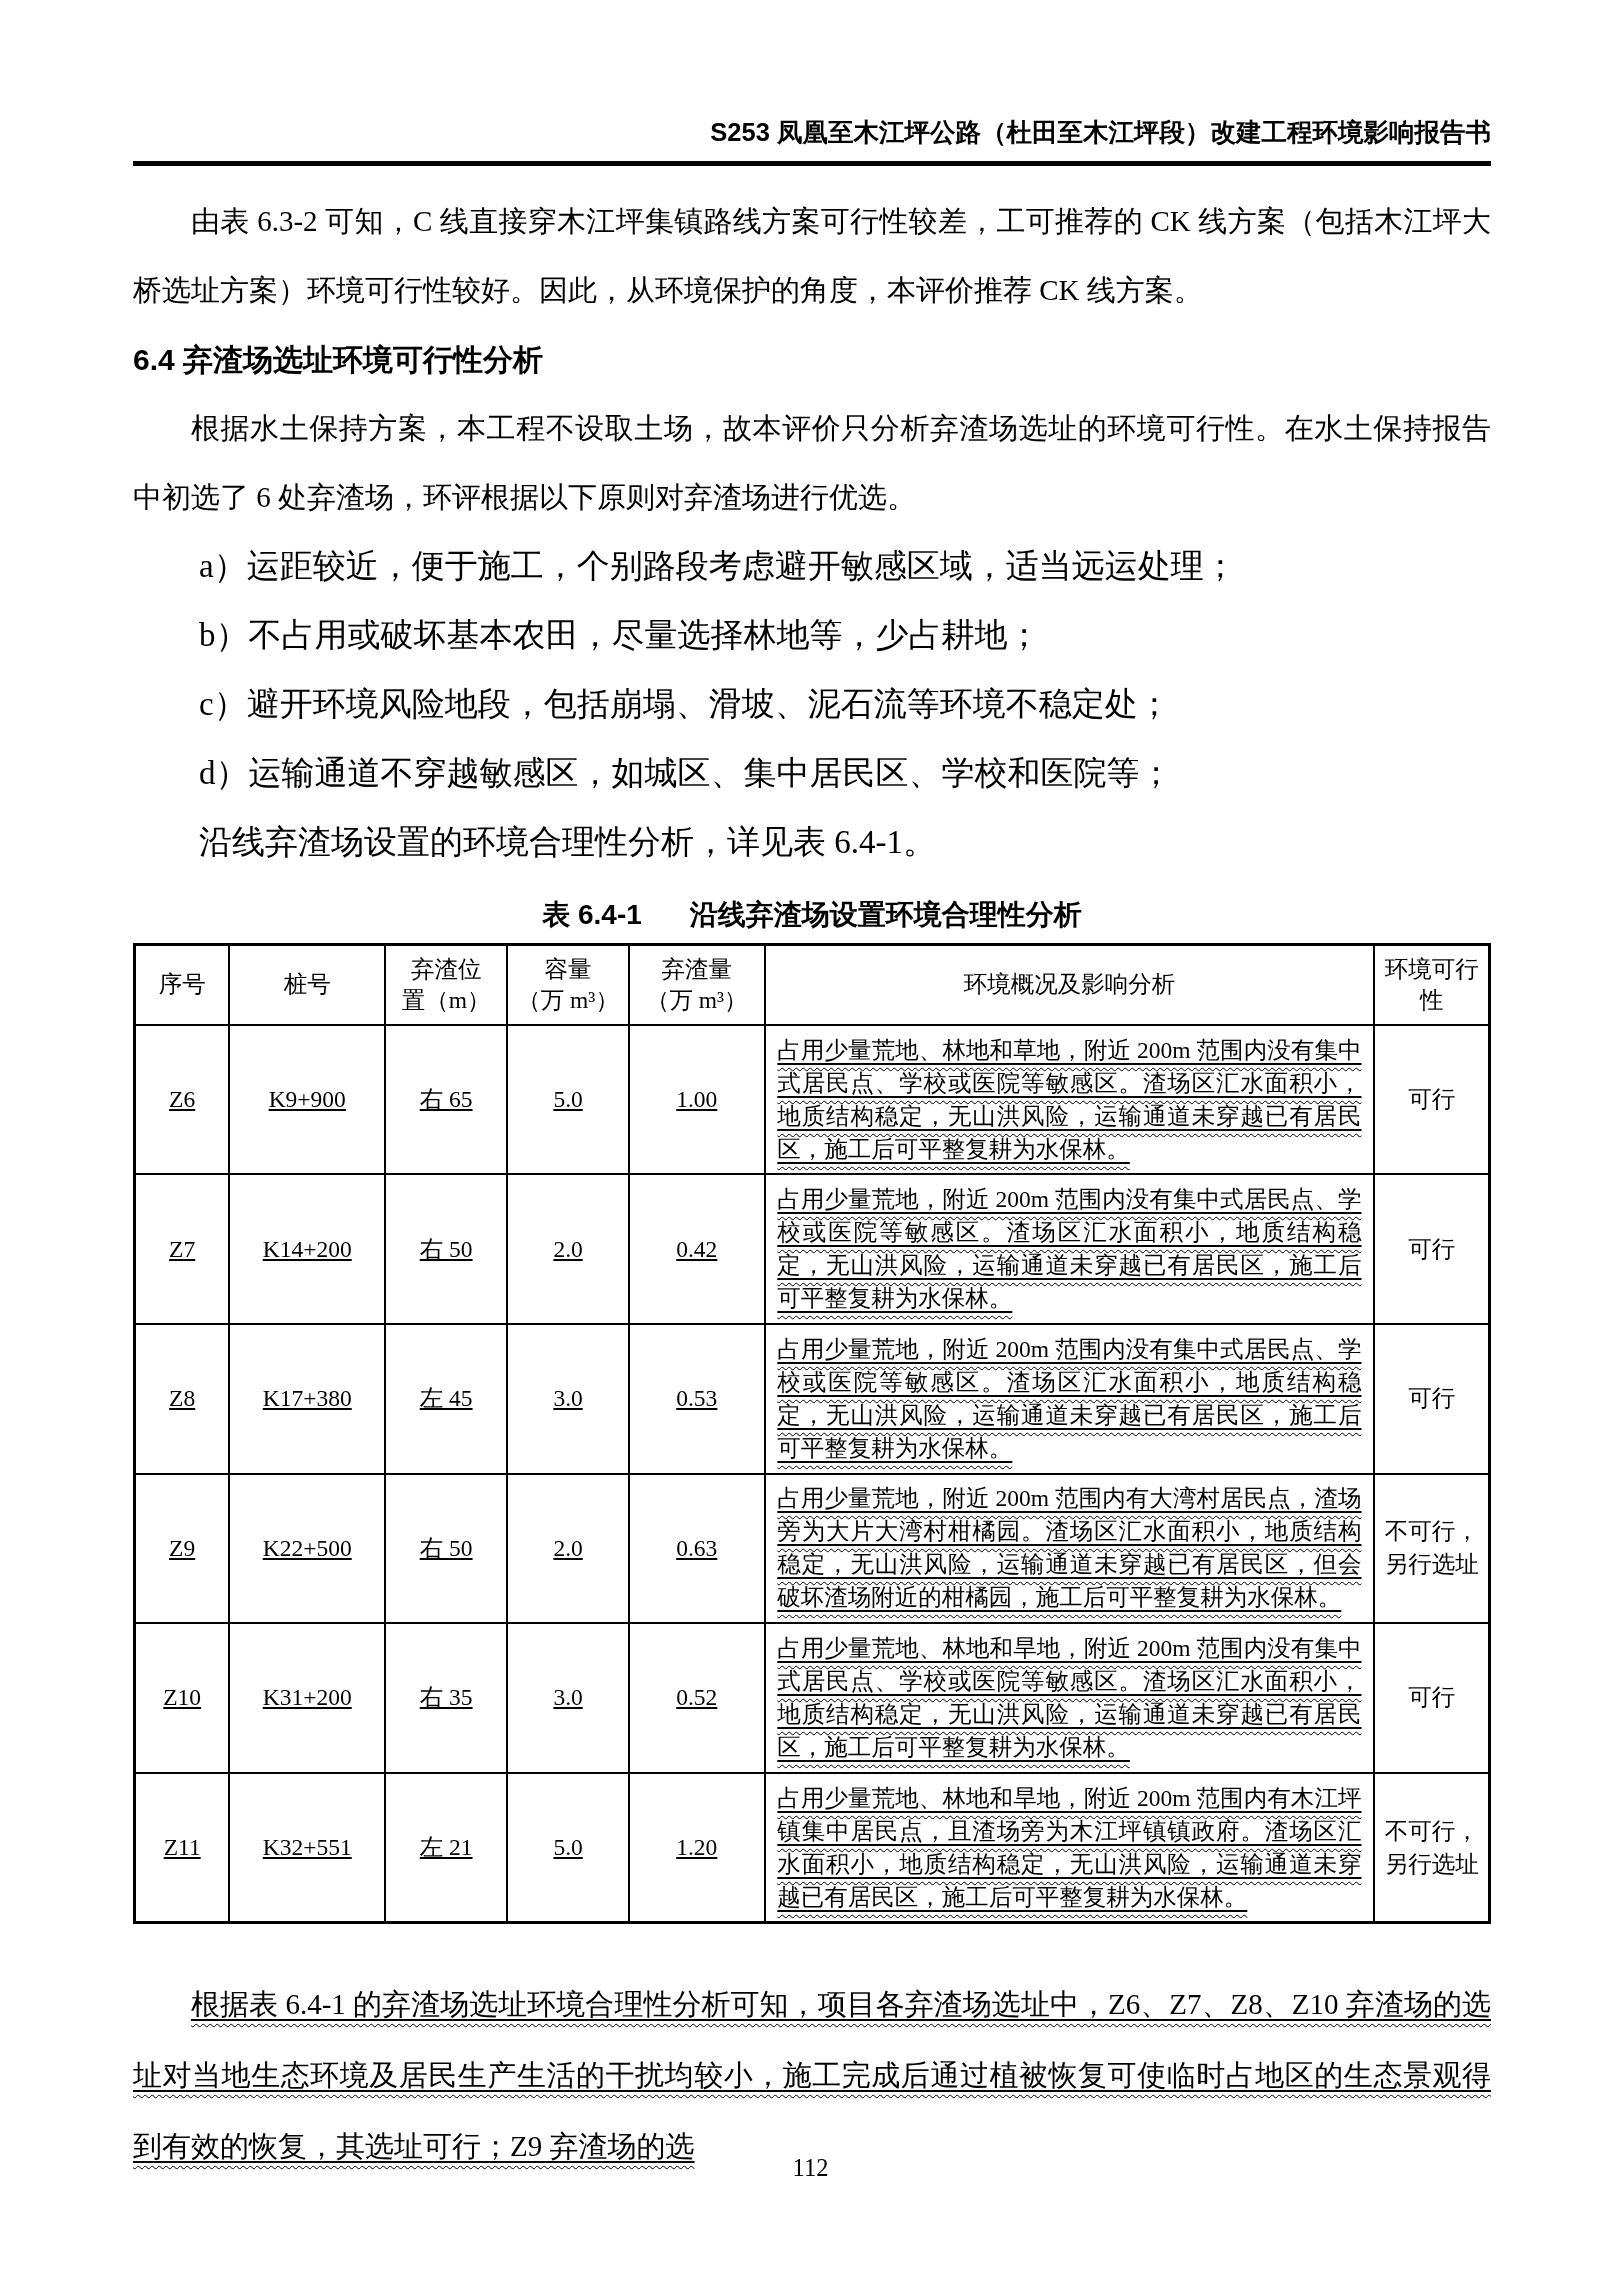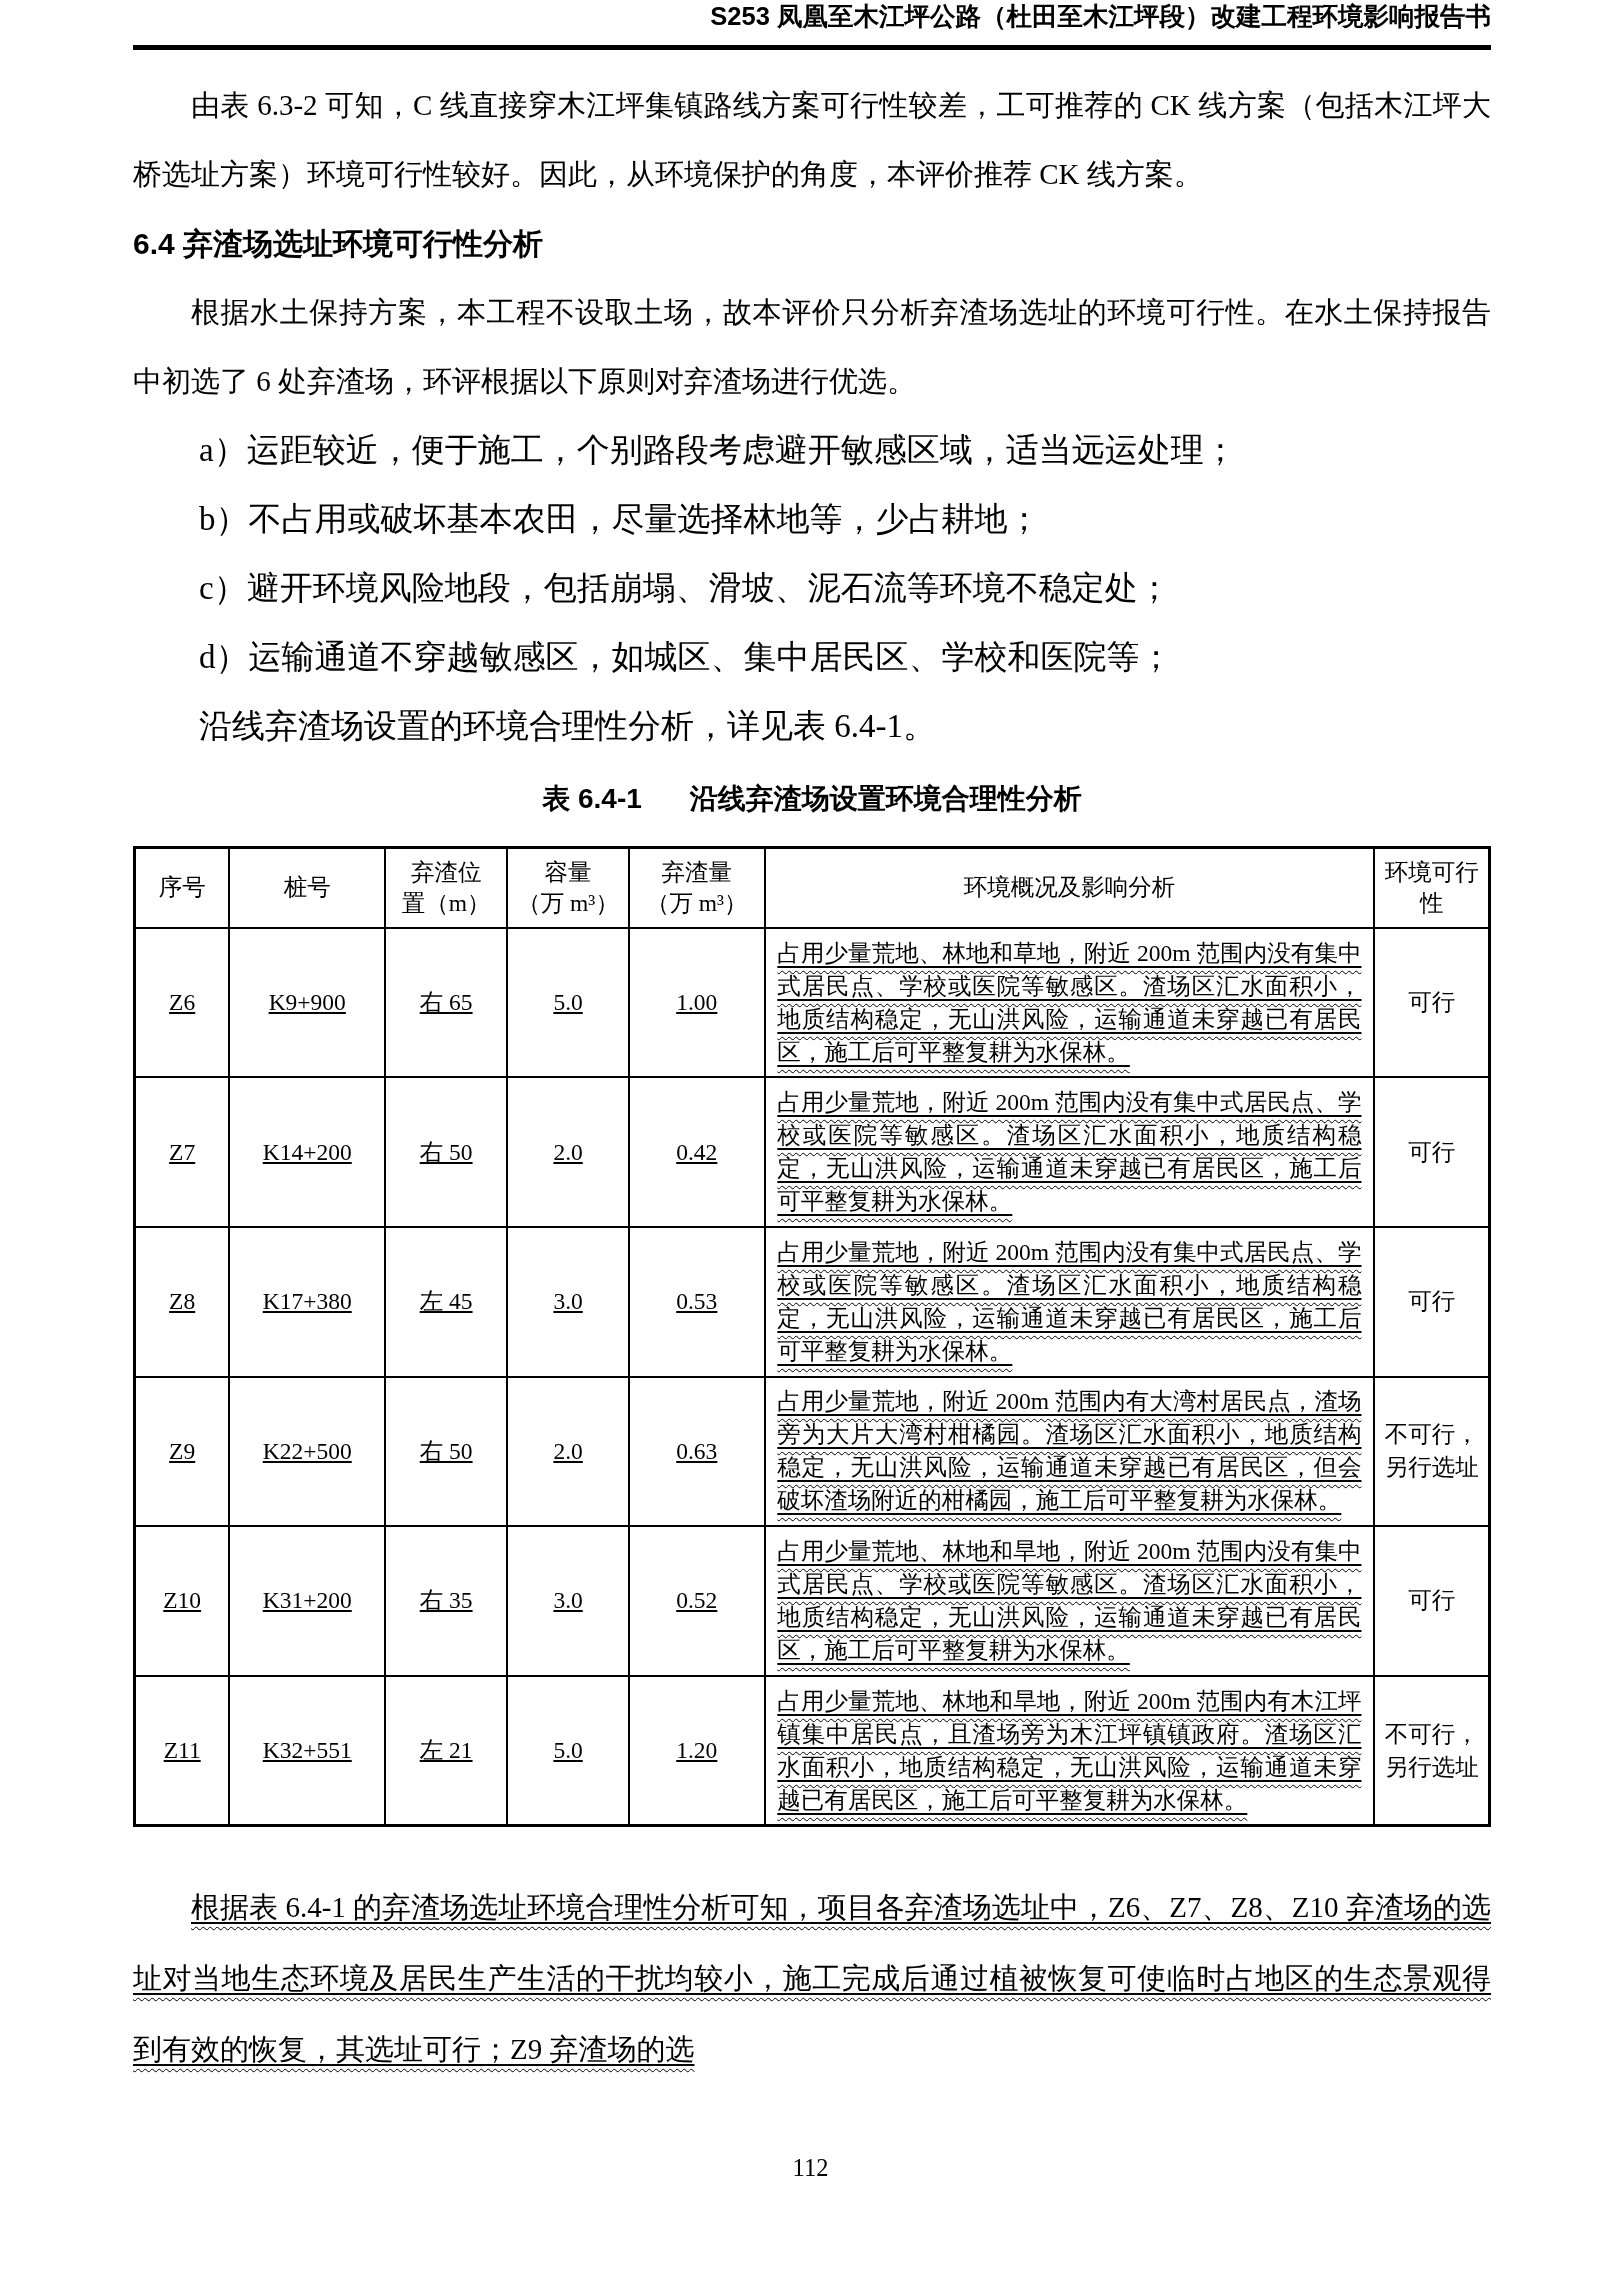--- a/index.html
+++ b/index.html
@@ -15,20 +15,21 @@
     font-family: "Liberation Serif", "DejaVu Serif", serif;
   }
   .content {
     position: absolute;
     left: 133px;
     top: 0;
     width: 1358px;
   }
   
   .doc-header {
+    margin-top: 116px;
     text-align: right;
     font-family: "Liberation Sans", "DejaVu Sans", sans-serif;
     font-weight: bold;
     font-size: 25.5px;
     line-height: 33px;
     padding-bottom: 11.8px;
     border-bottom: 5.9px solid #000;
   }
   
   .para {
@@ -58,21 +59,21 @@
     justify-content: center;
     align-items: baseline;
     gap: 48px;
     font-family: "Liberation Sans", "DejaVu Sans", sans-serif;
     font-weight: bold;
     font-size: 28px;
     line-height: 55px;
   }
   
   table.disposal {
-    margin-top: 20px;
+    margin-top: 1px;
     width: 100%;
     border-collapse: collapse;
     table-layout: fixed;
     font-size: 23.5px;
   }
   table.disposal td, table.disposal th {
     border: 2px solid #000;
     vertical-align: middle;
     font-weight: normal;
   }

